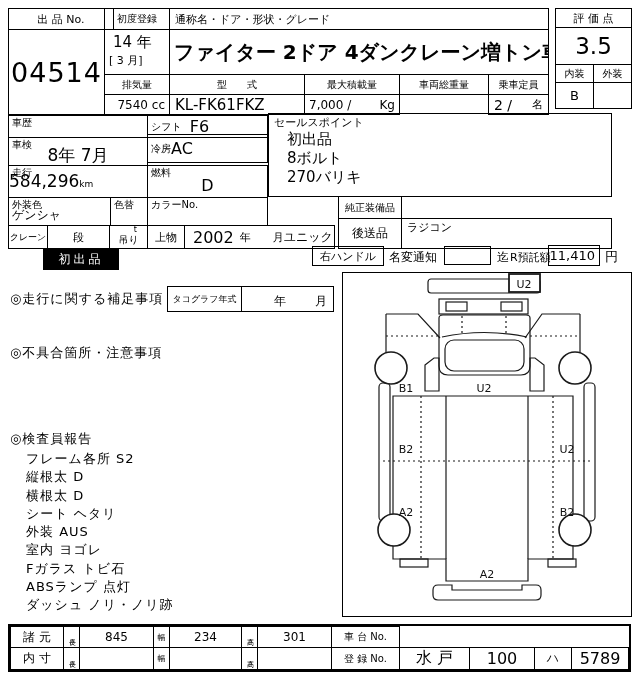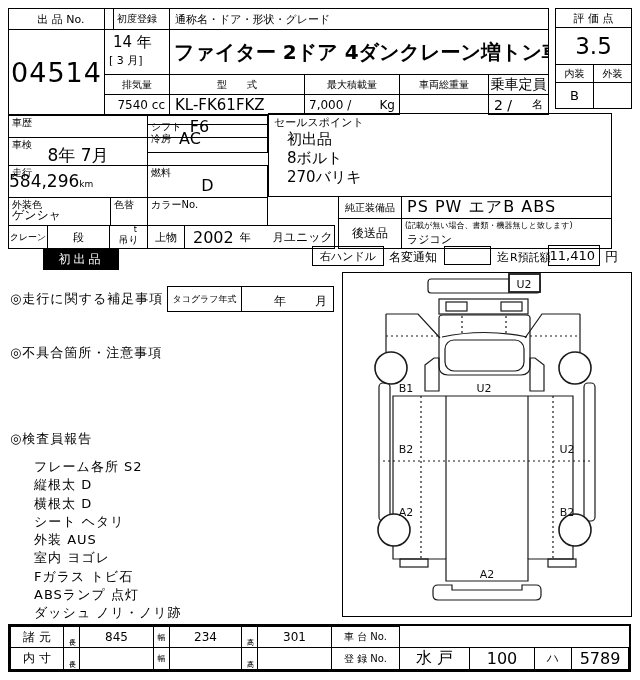--- a/index.html
+++ b/index.html
@@ -11,21 +11,21 @@
   .ctr{display:flex;align-items:center;justify-content:center}
   .lft{display:flex;align-items:center;justify-content:flex-start}
   .rgt{display:flex;align-items:center;justify-content:flex-end}
   .btw{display:flex;align-items:center;justify-content:space-between}
   .lbl{font-size:10px;line-height:1.1}
   .corner{position:absolute;top:1px;left:3px;font-size:10px;line-height:1.1}
   .heading{font-size:13px;letter-spacing:1px}
   .vtext{writing-mode:vertical-rl;font-size:7px;line-height:1;letter-spacing:0}
   .badge{background:#000;color:#fff}
   .list li{list-style:none;font-size:13px;line-height:18.3px;letter-spacing:1px}
-  ul{margin:12px;padding:0}
+  ul{margin:4px;padding:0}
   svg text{font-family:"DejaVu Sans","Liberation Sans",sans-serif;font-size:11px;fill:#111;stroke:none}
 </style>
 </head>
 <body>
 
 <div class="sheet">
 
   <div class="abs bd ctr" style="left:8px;top:8px;width:106px;height:22px;font-size:11px">出 品 No.</div>
   <div class="abs bd ctr" style="left:8px;top:29px;width:97px;height:86px;font-size:27px;letter-spacing:1px">04514</div>
 
@@ -45,21 +45,21 @@
   <div class="abs bd lft" style="left:169px;top:94px;width:136px;height:21px;font-size:15px;padding-left:5px">KL-FK61FKZ</div>
 
   <div class="abs bd ctr" style="left:304px;top:74px;width:96px;height:21px;font-size:10px">最大積載量</div>
   <div class="abs bd btw" style="left:304px;top:94px;width:96px;height:21px;font-size:12px;padding:0 4px">
     <span>7,000 /</span>
     <span>Kg</span>
   </div>
 
   <div class="abs bd ctr" style="left:399px;top:74px;width:90px;height:21px;font-size:10px">車両総重量</div>
 
-  <div class="abs bd ctr" style="left:488px;top:74px;width:61px;height:21px;font-size:14px">乗車定員</div>
+  <div class="abs bd ctr" style="left:488px;top:74px;width:61px;height:21px;font-size:10px">乗車定員</div>
   <div class="abs bd btw" style="left:488px;top:94px;width:61px;height:21px;padding:0 5px">
     <span style="font-size:14px">2 /</span>
     <span style="font-size:11px">名</span>
   </div>
 
   <div class="abs bd ctr" style="left:555px;top:8px;width:77px;height:20px;font-size:11px">評 価 点</div>
   <div class="abs bd ctr" style="left:555px;top:27px;width:77px;height:38px;font-size:23px">3.5</div>
   <div class="abs bd ctr" style="left:555px;top:64px;width:39px;height:19px;font-size:10px">内装</div>
   <div class="abs bd ctr" style="left:593px;top:64px;width:39px;height:19px;font-size:10px">外装</div>
   <div class="abs bd ctr" style="left:555px;top:82px;width:39px;height:27px;font-size:13px">B</div>
@@ -70,21 +70,21 @@
   </div>
   <div class="abs bd lft" style="left:147px;top:115px;width:121px;height:23px;padding-left:3px;gap:8px">
     <span class="lbl">シフト</span>
     <span style="font-size:16px">F6</span>
   </div>
 
   <div class="abs bd" style="left:8px;top:137px;width:140px;height:29px">
     <span class="corner">車検</span>
     <div class="ctr" style="height:100%;font-size:17px;padding-top:4px">8年 7月</div>
   </div>
-  <div class="abs bd lft" style="left:147px;top:124px;width:121px;height:29px;padding-left:3px;gap:8px">
+  <div class="abs bd lft" style="left:147px;top:134px;width:121px;height:29px;padding-left:3px;gap:0">
     <span class="lbl">冷房</span>
     <span style="font-size:16px">AC</span>
   </div>
 
   <div class="abs bd" style="left:8px;top:165px;width:140px;height:33px">
     <span class="corner">走行</span>
     <div class="ctr" style="height:100%;padding-top:5px;align-items:baseline;justify-content:flex-start">
       <span style="font-size:17px">584,296</span>
       <span style="font-size:9px">km</span>
     </div>
@@ -122,25 +122,23 @@
   <div class="abs bd" style="left:268px;top:113px;width:344px;height:84px">
     <div style="font-size:11px;padding:1px 0 0 5px">セールスポイント</div>
     <div style="font-size:15px;padding-left:18px;line-height:19px">
       <div>初出品</div>
       <div>8ボルト</div>
       <div>270バリキ</div>
     </div>
   </div>
 
   <div class="abs bd ctr" style="left:338px;top:196px;width:64px;height:23px;font-size:10px">純正装備品</div>
-  <div class="abs bd lft" style="left:401px;top:196px;width:211px;height:23px;font-size:16px;padding-left:5px;letter-spacing:1px">PS PW エアB ABS</div>
 
   <div class="abs bd ctr" style="left:338px;top:218px;width:64px;height:31px;font-size:12px">後送品</div>
   <div class="abs bd" style="left:401px;top:218px;width:211px;height:31px">
-    <div style="font-size:8px;padding:1px 0 0 3px">(記載が無い場合、書類・機器無しと致します)</div>
     <div style="font-size:11px;padding:1px 0 0 5px">ラジコン</div>
   </div>
 
   <div class="abs ctr badge" style="left:43px;top:249px;width:76px;height:21px;font-size:12px;letter-spacing:3px">初出品</div>
 
   <div class="abs bd ctr" style="left:312px;top:246px;width:72px;height:20px;font-size:11px">右ハンドル</div>
   <div class="abs" style="left:389px;top:249px;font-size:12px">名変通知</div>
   <div class="abs bd" style="left:444px;top:246px;width:47px;height:19px"></div>
   <div class="abs" style="left:497px;top:249px;font-size:12px">迄</div>
   <div class="abs" style="left:510px;top:250px;font-size:11px">R預託額</div>

